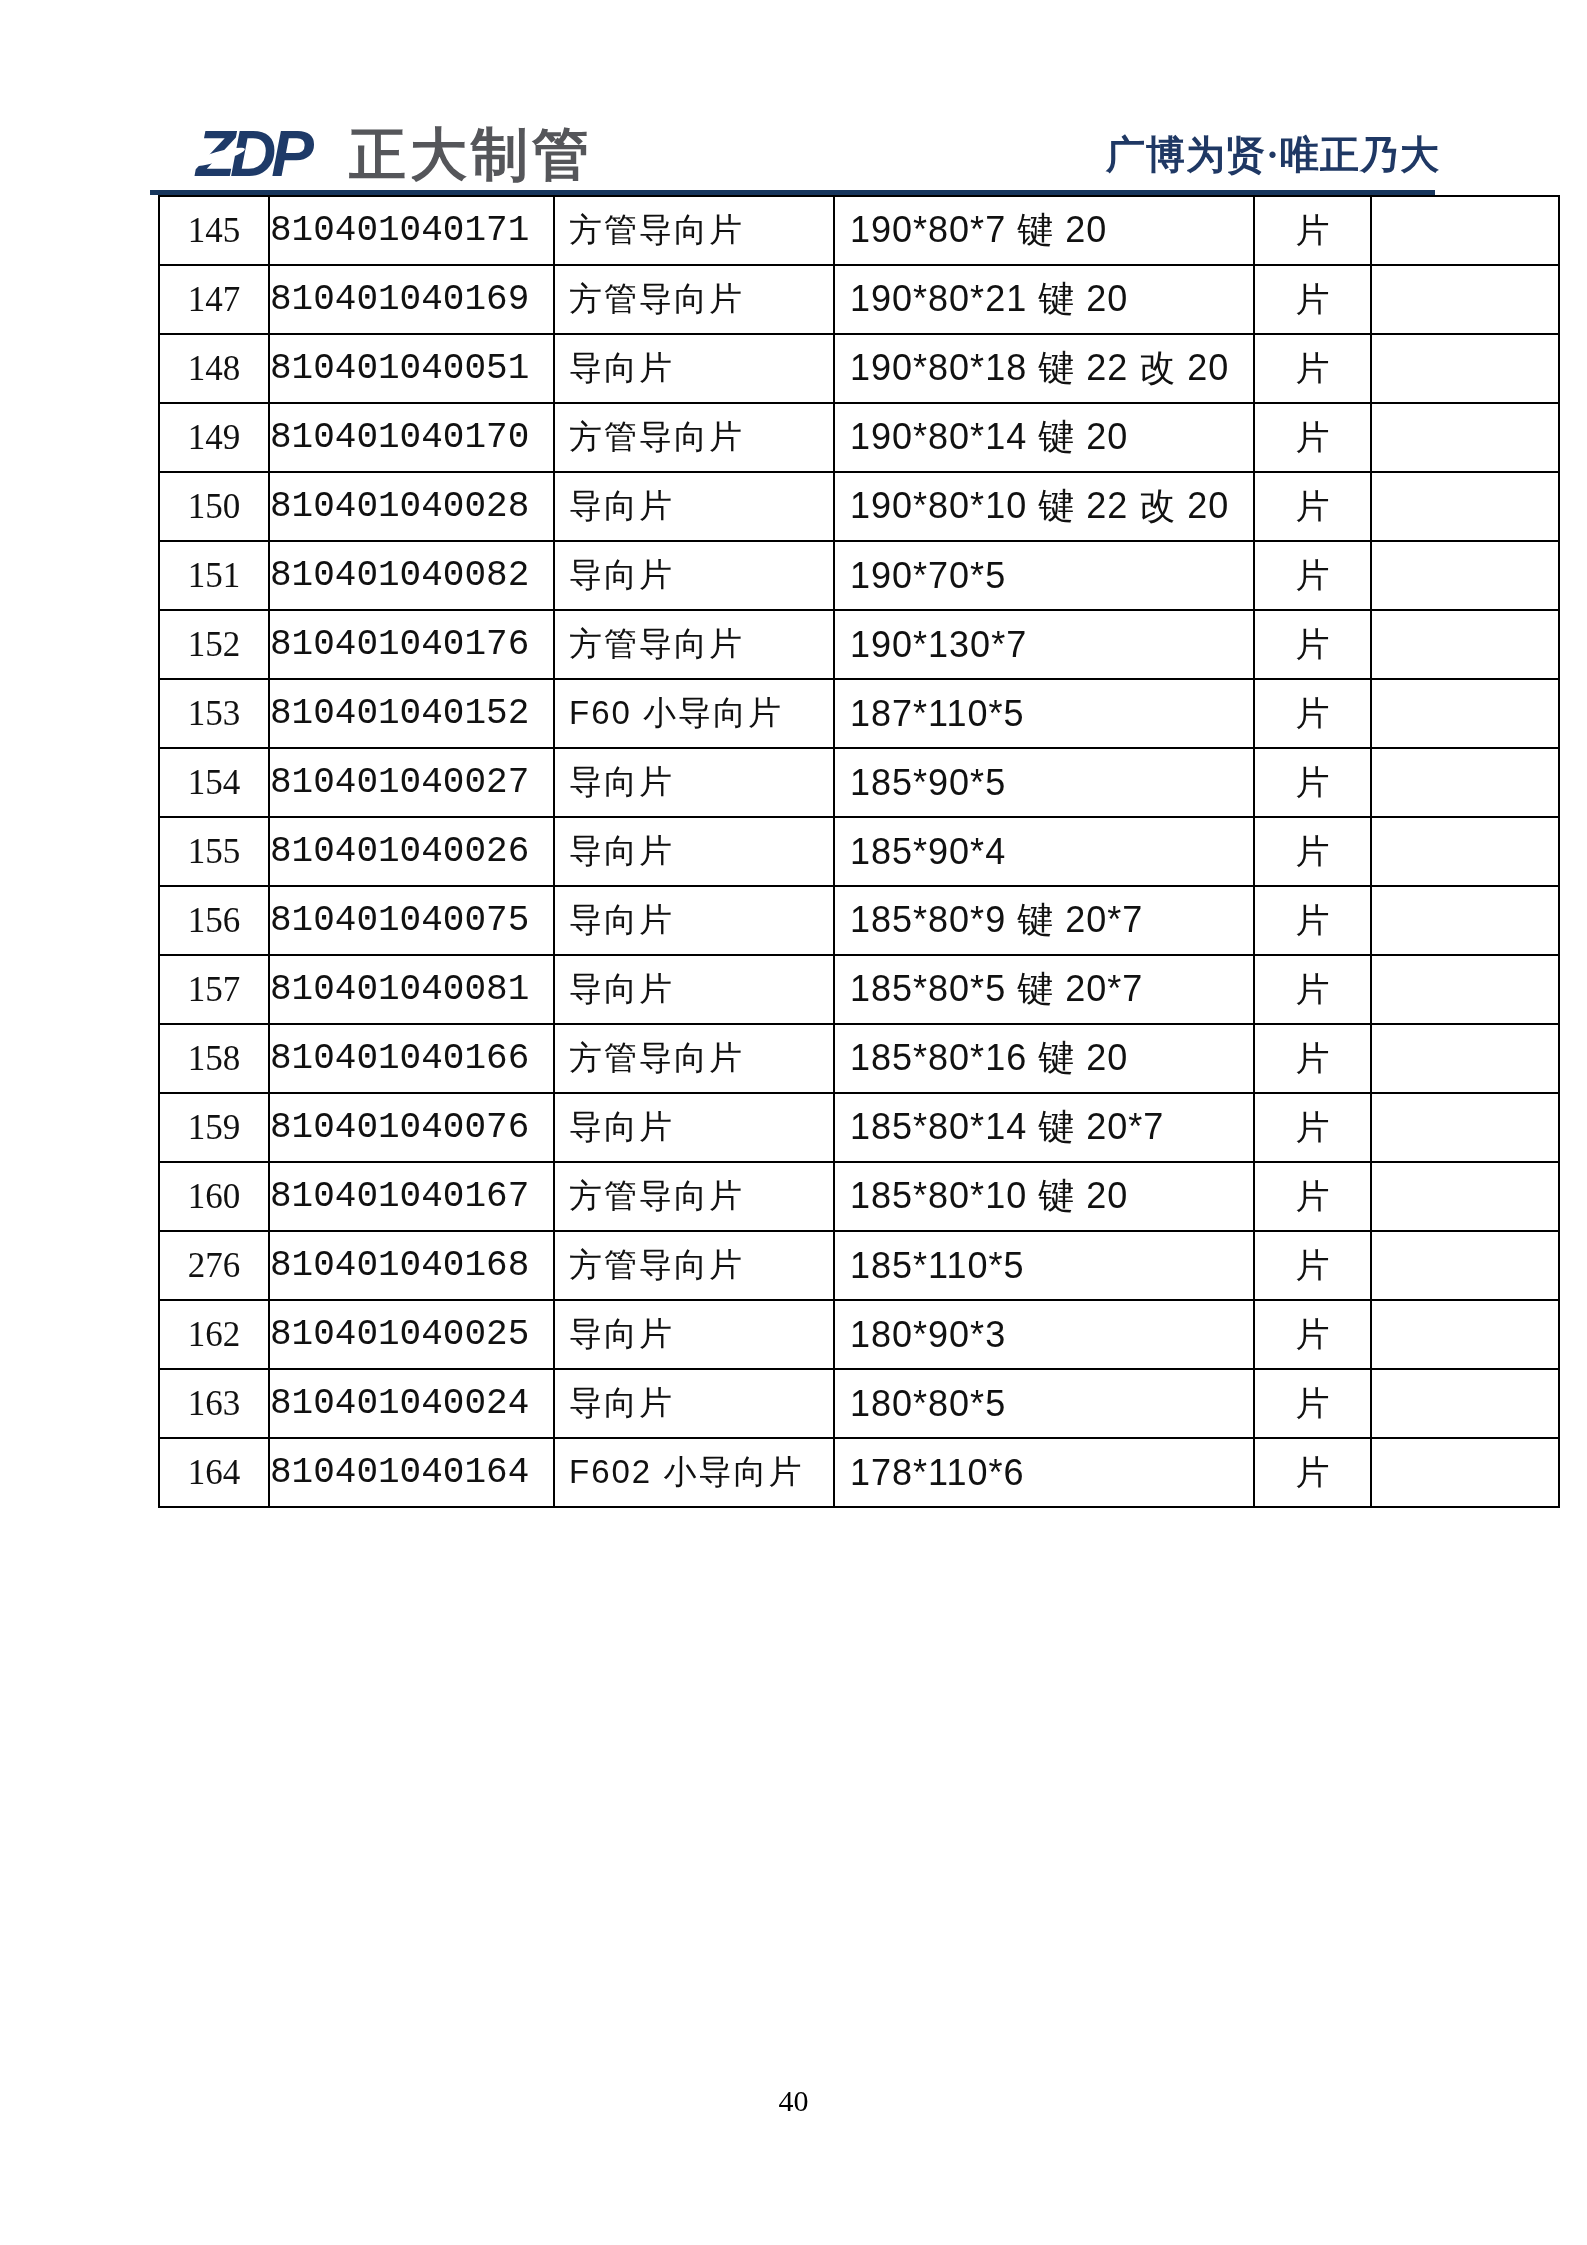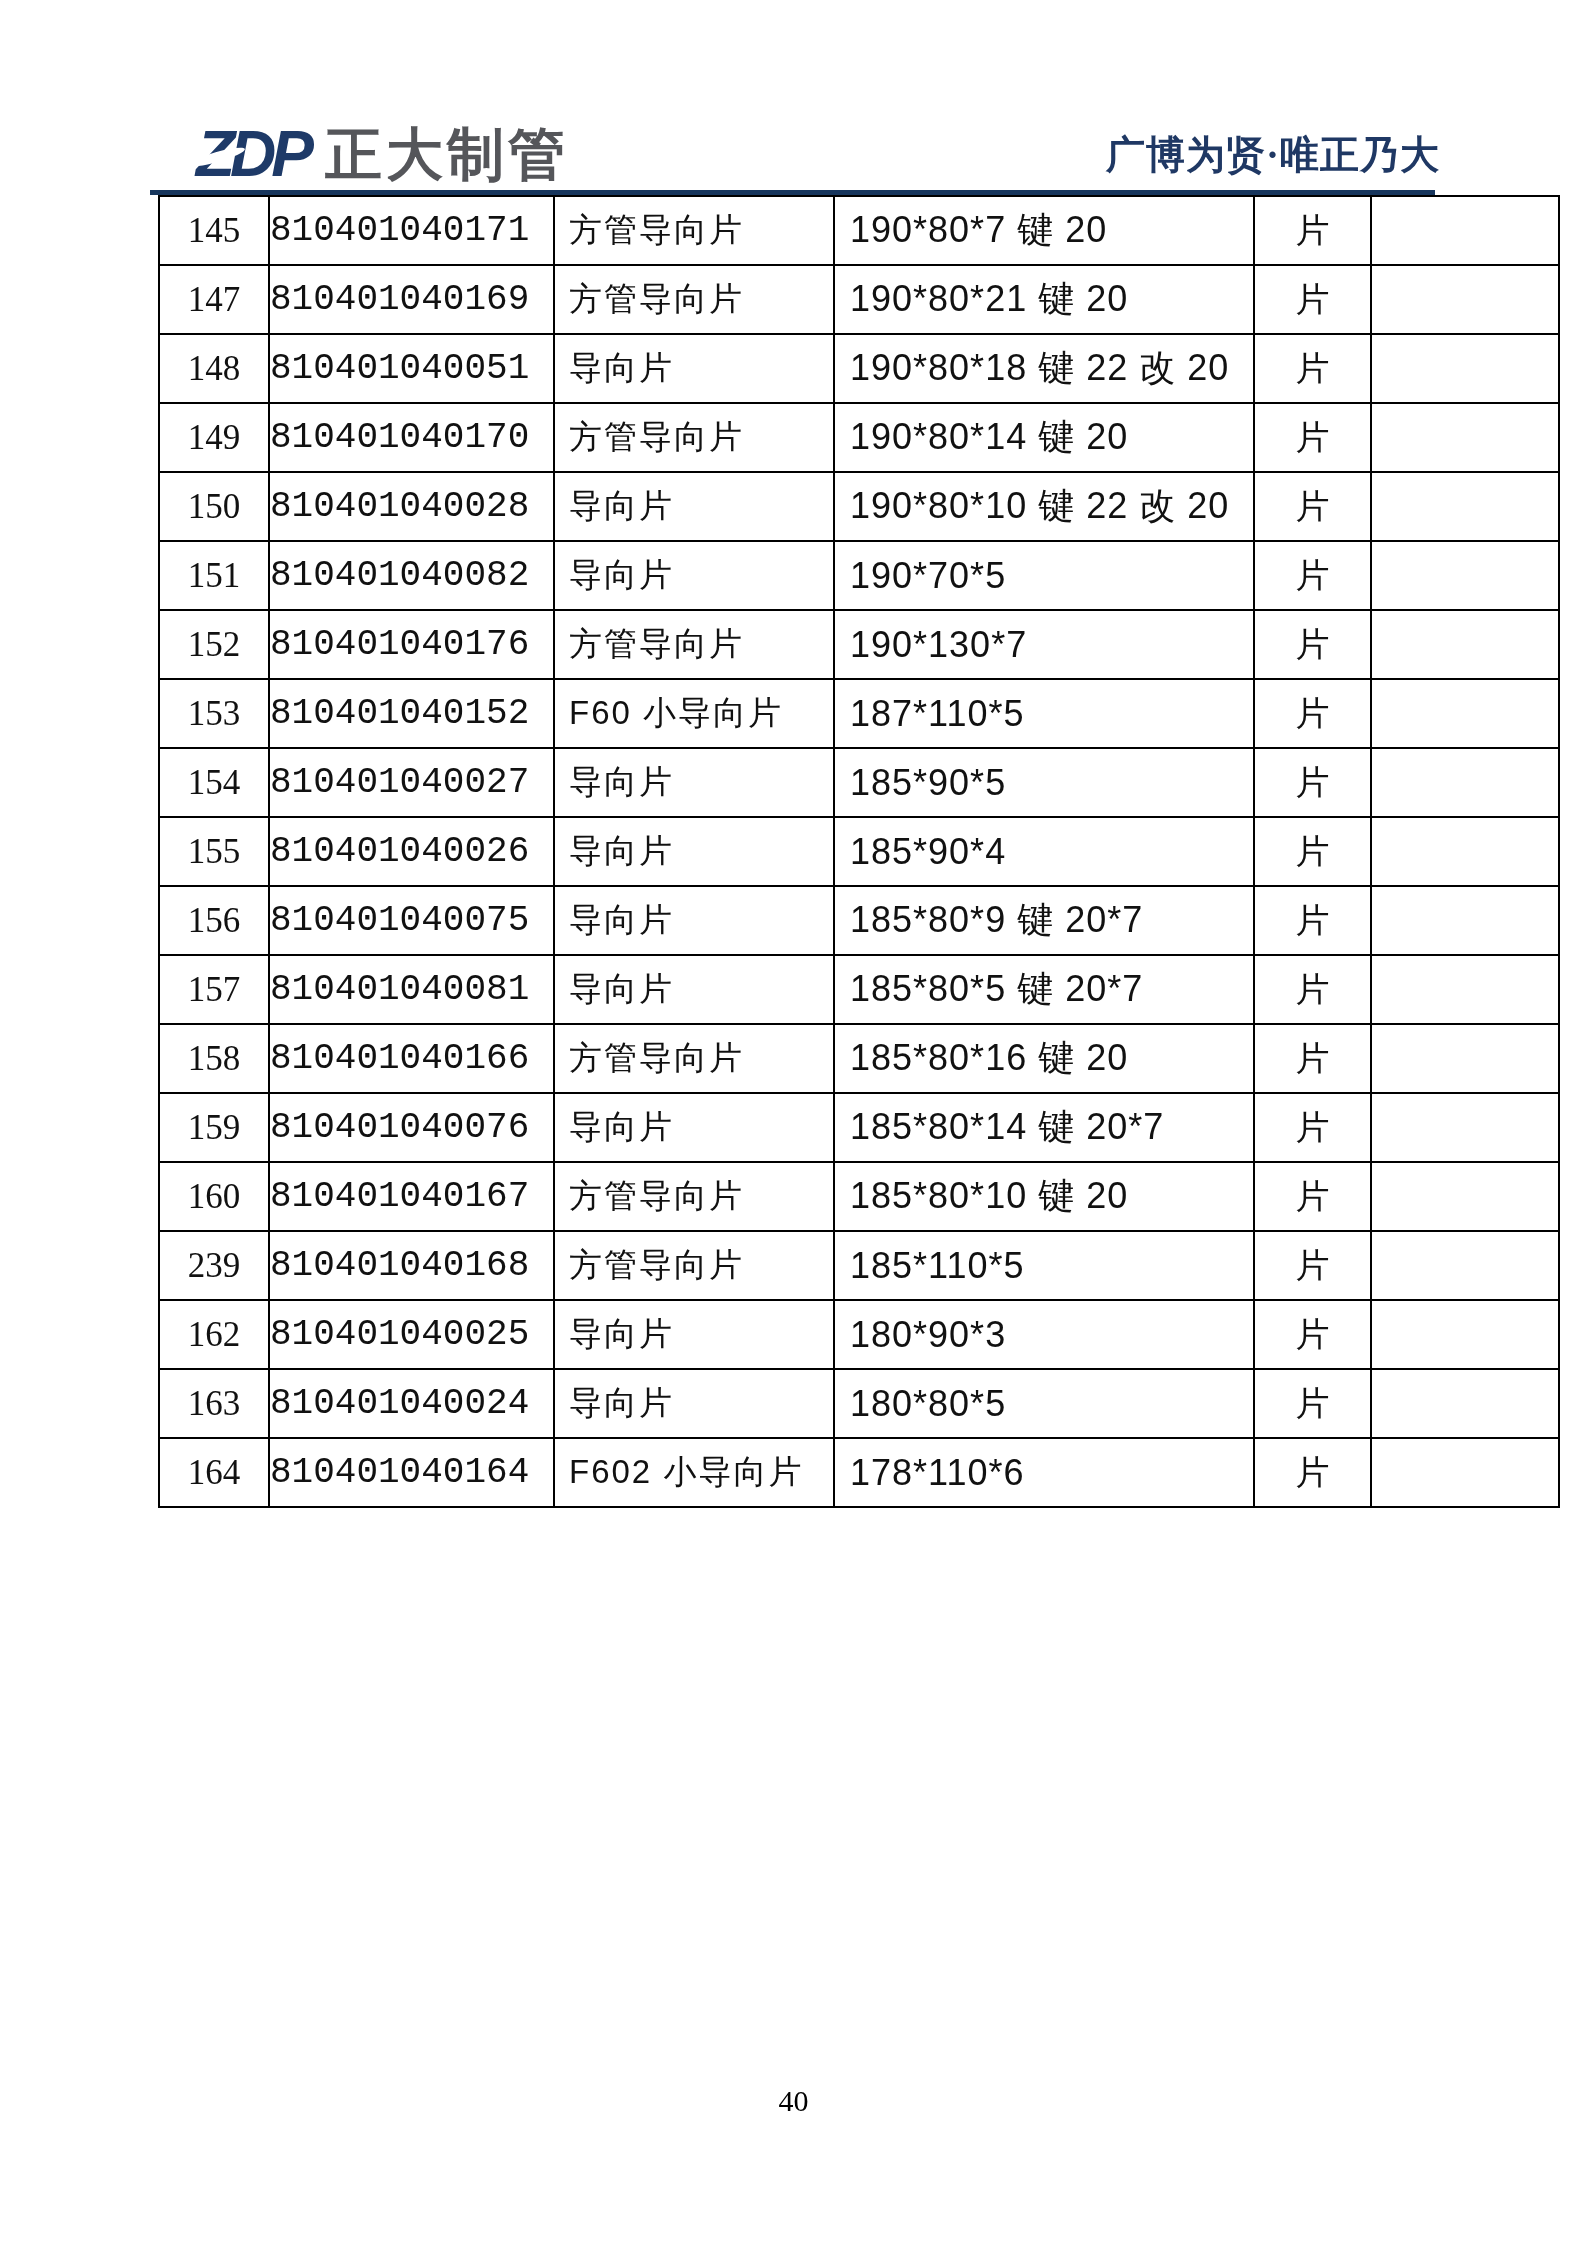--- a/index.html
+++ b/index.html
@@ -26,21 +26,21 @@
     letter-spacing:-5px;
   }
   .logo-swoosh{
     position:absolute; left:-8px; top:30px;
     width:58px; height:10px;
     background:#ffffff;
     border-radius:50%;
     transform:rotate(-16deg);
   }
   .logo-cn{
-    margin-left:16px;
+    margin-left:40px;
     font-size:57px; line-height:1;
     font-weight:bold;
     color:#55565a;
     letter-spacing:4px;
     font-family:"Liberation Sans", sans-serif;
   }
   .slogan{
     position:absolute; top:134px; right:147px;
     font-family:"Liberation Serif", serif;
     font-size:39px; line-height:1.1;
@@ -269,21 +269,21 @@
     <tr>
       <td class="c-num">160</td>
       <td class="c-code">810401040167</td>
       <td class="c-name">方管导向片</td>
       <td class="c-spec">185*80*10 键 20</td>
       <td class="c-unit">片</td>
       <td class="c-note"></td>
     </tr>
 
     <tr>
-      <td class="c-num">239</td>
+      <td class="c-num">276</td>
       <td class="c-code">810401040168</td>
       <td class="c-name">方管导向片</td>
       <td class="c-spec">185*110*5</td>
       <td class="c-unit">片</td>
       <td class="c-note"></td>
     </tr>
 
     <tr>
       <td class="c-num">162</td>
       <td class="c-code">810401040025</td>

